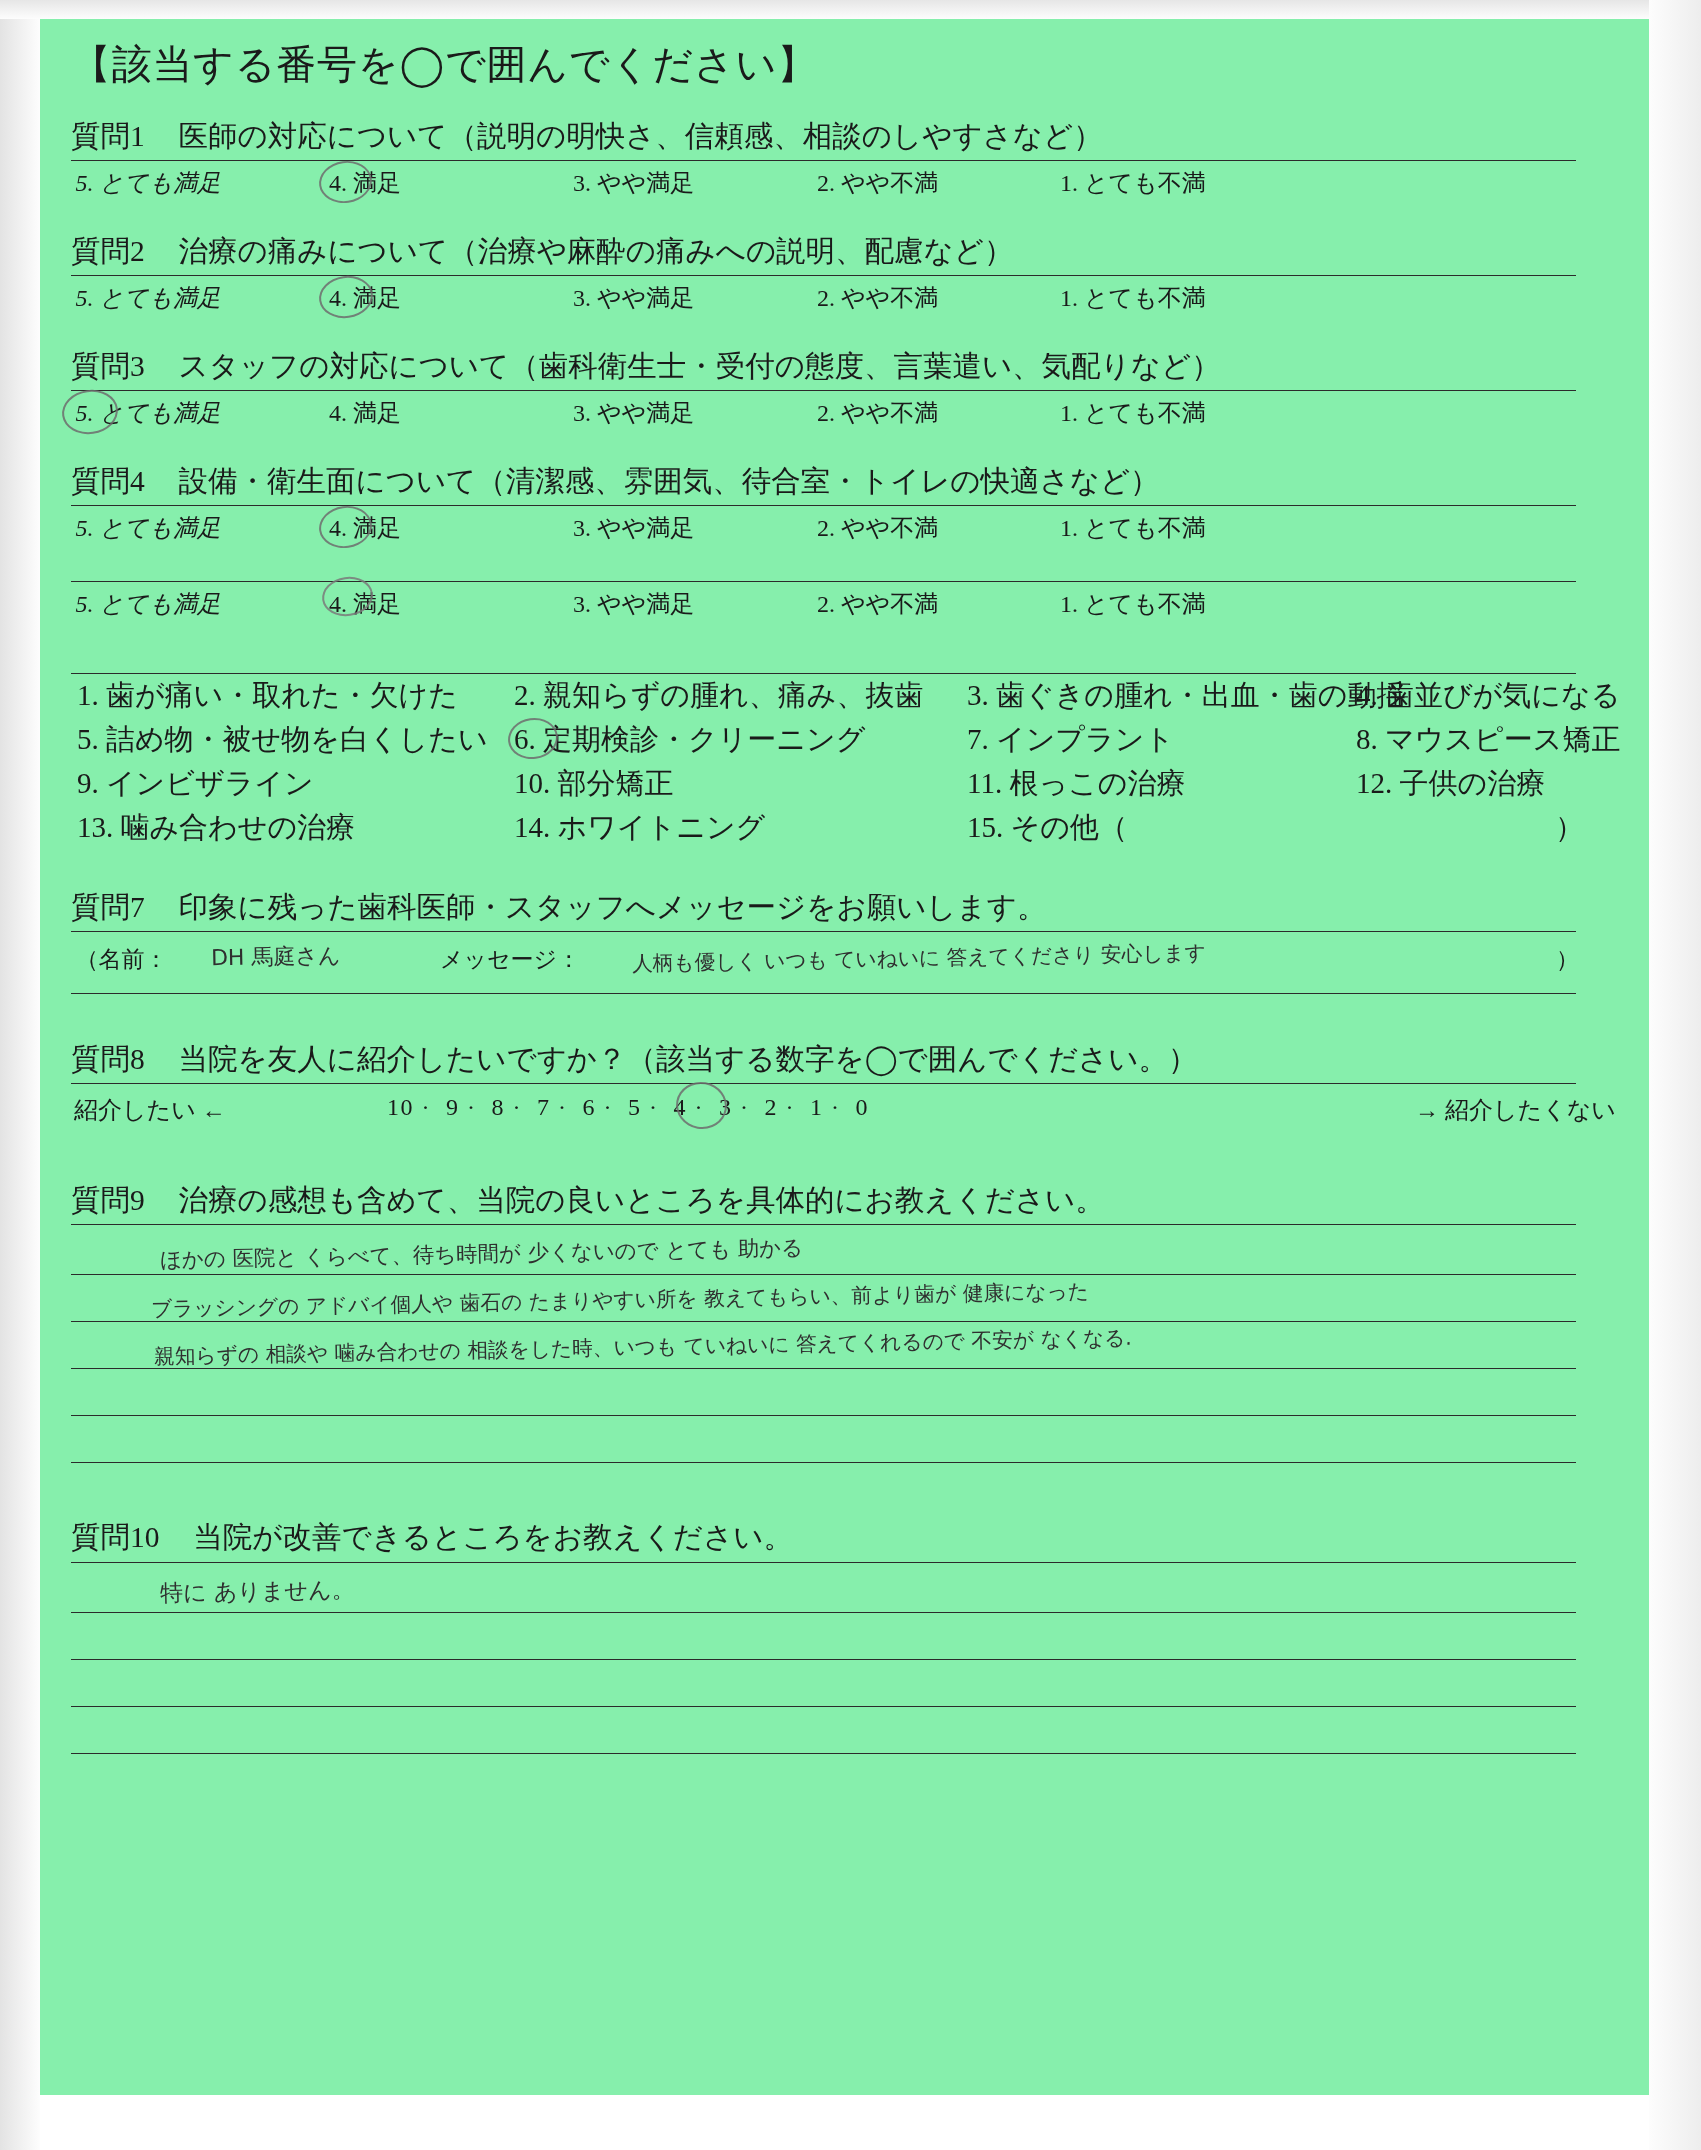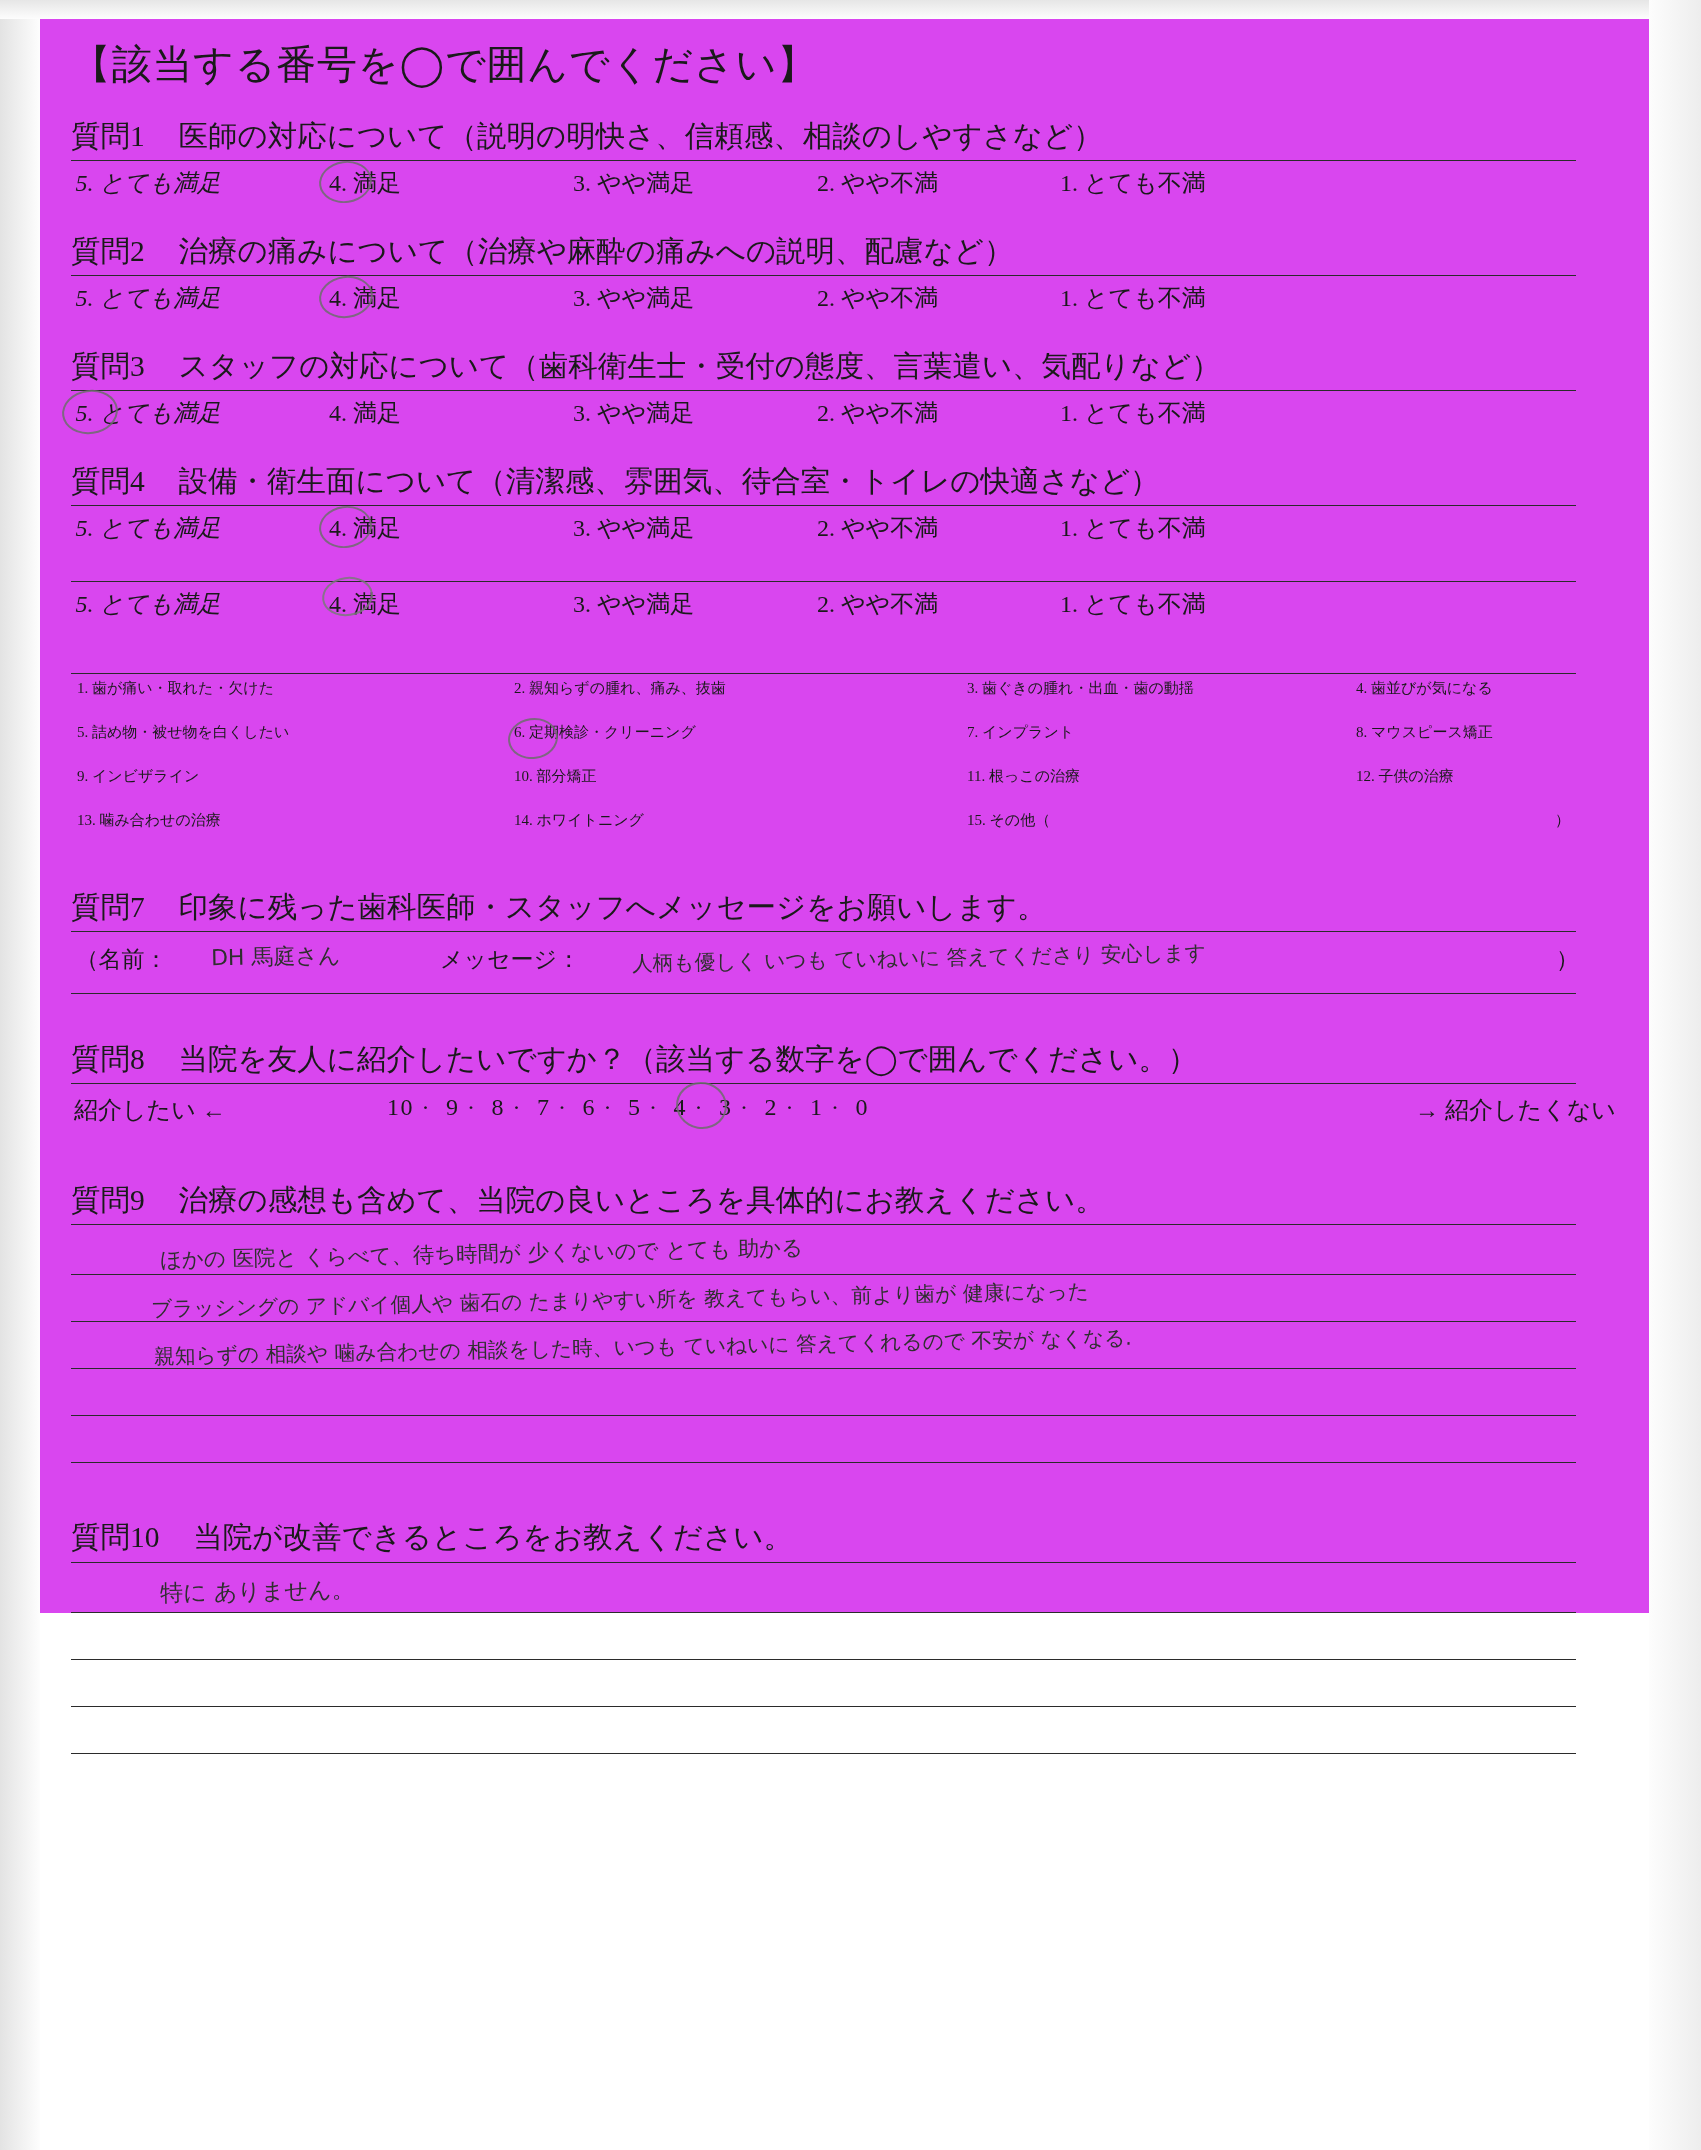--- a/index.html
+++ b/index.html
@@ -12,22 +12,22 @@
     height: 2151px;
     font-family: "Liberation Serif", "DejaVu Serif", serif;
     color: #1a1a1a;
     position: relative;
     overflow: hidden;
   }
   .page {
     position: absolute;
     left: 0; top: 0;
     width: 1701px;
-    height: 1613px;
-    background: #d946ef;
+    height: 2095px;
+    background: #86efac;
     border-radius: 24px;
   }
   
   .scan-edge-left {
     position: absolute; left: 0; top: 0; width: 40px; height: 2151px;
     background: linear-gradient(to right, #e3e3e3, #fdfdfd);
     pointer-events: none;
   }
   .scan-edge-top {
     position: absolute; left: 0; top: 0; width: 1701px; height: 19px;
@@ -93,21 +93,21 @@
     border-radius: 50%;
     transform: rotate(-8deg);
     pointer-events: none;
     opacity: .85;
   }
 
   
   .q6-grid {
     position: relative;
     margin-top: 7.4px;
-    font-size: 15px;
+    font-size: 29px;
     line-height: 1.0;
   }
   .q6-row { position: relative; height: 44px; }
   .q6c { position: absolute; top: 0; white-space: nowrap; }
   .c1 { left: 5.9px; }
   .c2 { left: 443px; }
   .c3 { left: 896px; }
   .c4 { left: 1285px; }
   .paren-right { position: absolute; left: 1484px; top: 0; }
 

